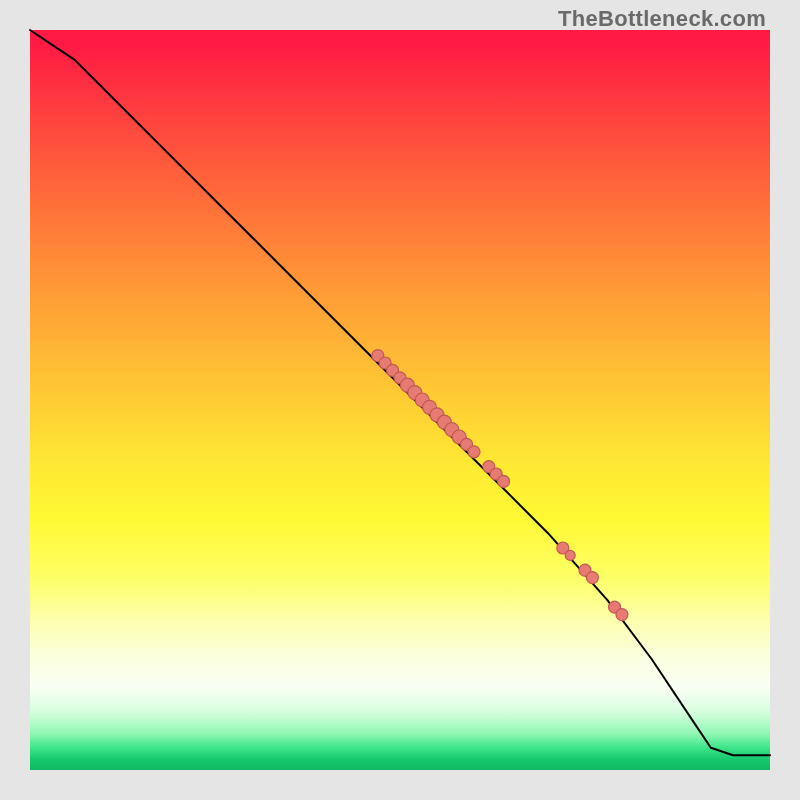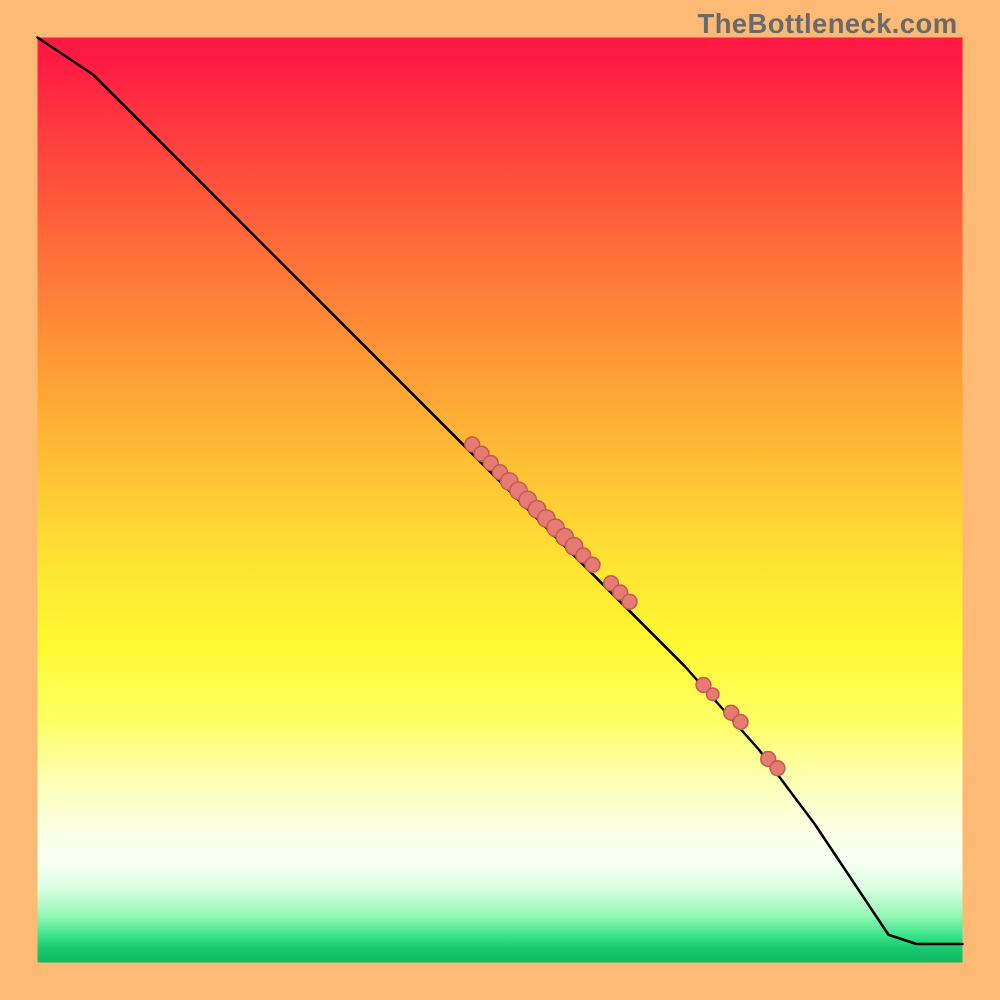--- a/index.html
+++ b/index.html
@@ -8,21 +8,21 @@
     width: 800px;
     height: 800px;
     overflow: hidden;
     background: #000;
     font-family: Arial, Helvetica, sans-serif;
   }
   .frame {
     position: relative;
     width: 800px;
     height: 800px;
-    background: #fdba74;
+    background: #e5e5e5;
   }
   .plot {
     position: absolute;
     left: 30px;
     top: 30px;
     width: 740px;
     height: 740px;
     background: linear-gradient(
       to bottom,
       #ff1a44 0%,

